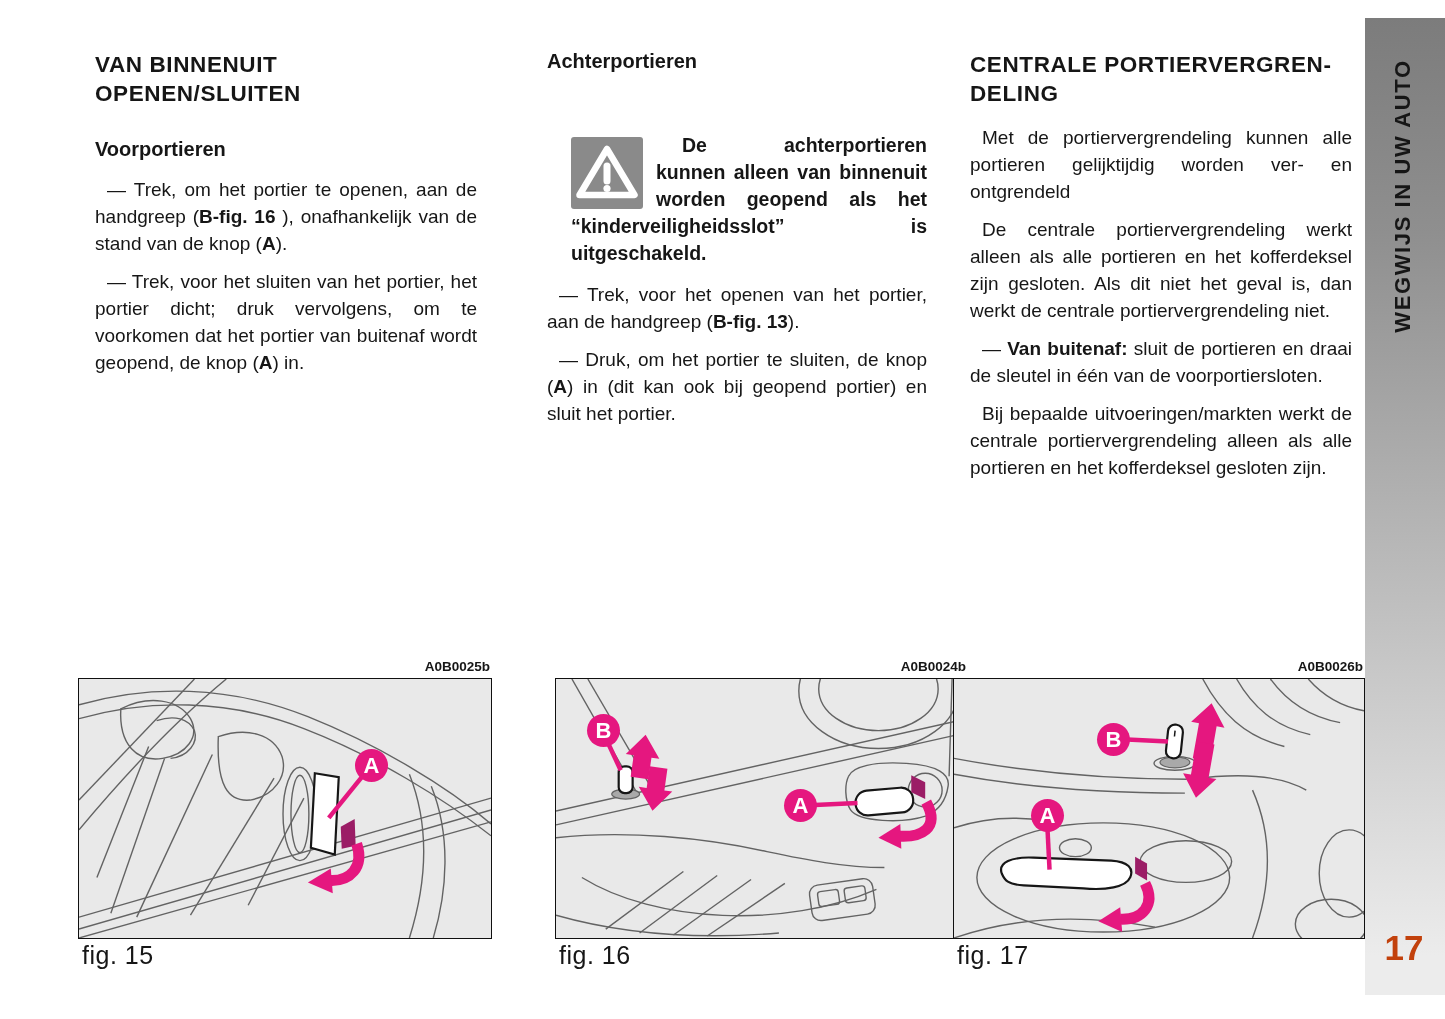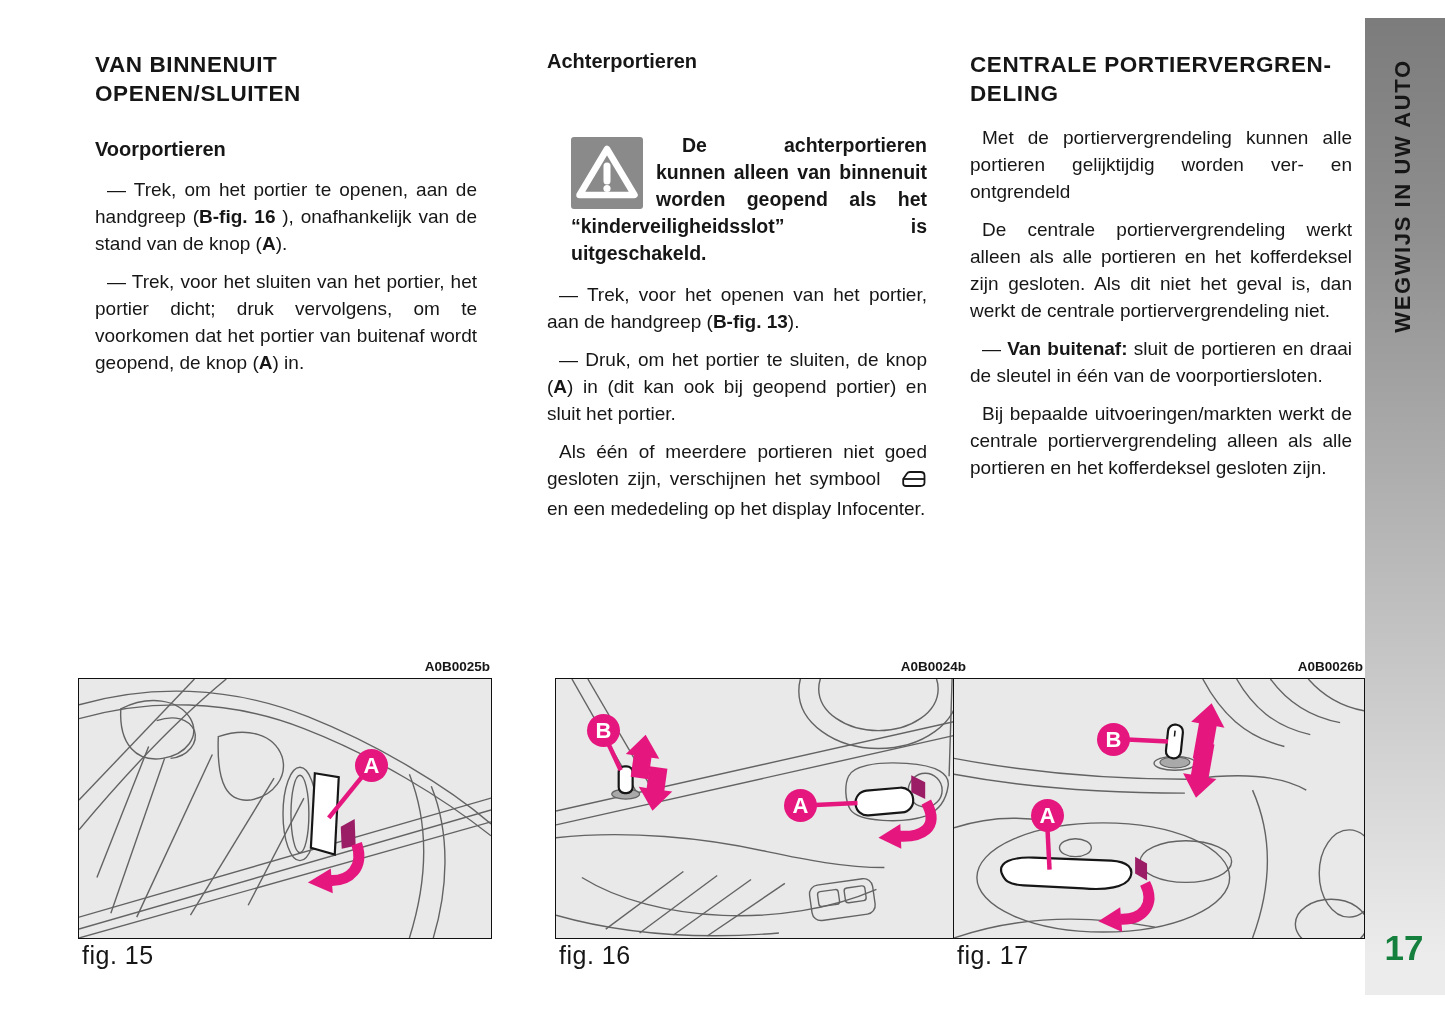--- a/index.html
+++ b/index.html
@@ -44,21 +44,21 @@
   .art .accF {fill:var(--accent);}
   .art .darkF{fill:var(--accent-dark);}
   
   .sidebar {position:absolute; left:1365px; top:18px; width:80px; height:977px;
             background:linear-gradient(to bottom, var(--sidebar-top) 0%, #8f8f8f 22%,
                        #b2b2b2 50%, #d2d2d2 75%, var(--sidebar-bottom) 96%);}
   .sidebar-label {position:absolute; width:300px; height:30px; left:-110px; top:163px;
                   transform:rotate(-90deg); font-weight:bold; font-size:22px;
                   letter-spacing:1.6px; text-align:center; white-space:nowrap; color:#161616;}
   .page-number {position:absolute; left:1372px; top:928px; width:64px; text-align:center;
-                font-size:35px; font-weight:bold; color:#15803d;}
+                font-size:35px; font-weight:bold; color:#c2410c;}
 </style>
 </head>
 <body>
 
 <div class="page">
 
   <section class="col col-left">
     <h1 class="heading"><span>VAN BINNENUIT</span><br><span>OPENEN/SLUITEN</span></h1>
     <h2 class="subheading">Voorportieren</h2>
     <p class="body"><span>— Trek, om het portier te openen, aan de handgreep (</span><b>B-fig. 16</b><span> ), onafhankelijk van de stand van de knop (</span><b>A</b><span>).</span></p>
@@ -70,24 +70,20 @@
     <p class="warn-text"><span class="warn-icon">
           <svg width="72" height="72" viewBox="0 0 72 72">
             <rect class="warn-bg" x="0" y="0" width="72" height="72" rx="3"></rect>
             <path d="M36,12 L63.5,58 L8.5,58 Z" fill="none" stroke="#ffffff" stroke-width="6.5" stroke-linejoin="round"></path>
             <line x1="36" y1="29" x2="36" y2="44" stroke="#ffffff" stroke-width="7" stroke-linecap="round"></line>
             <circle cx="36" cy="51.5" r="3.6" fill="#ffffff"></circle>
           </svg>
         </span><span>De achterportieren kunnen alleen van binnenuit worden geopend als het “kinderveiligheidsslot” is uitgeschakeld.</span></p>
     <p class="body"><span>— Trek, voor het openen van het portier, aan de handgreep (</span><b>B-fig. 13</b><span>).</span></p>
     <p class="body"><span>— Druk, om het portier te sluiten, de knop (</span><b>A</b><span>) in (dit kan ook bij geopend portier) en sluit het portier.</span></p>
-    <p class="body"><span>Als één of meerdere portieren niet goed gesloten zijn, verschijnen het symbool</span> <span class="door-icon"><svg width="26" height="18" viewBox="0 0 26 18">
-            <path d="M2.2,9 L6,3.4 Q7,2 9,2 L19.5,2 Q23.5,2 23.5,5.5 L23.5,12.5 Q23.5,16 19.5,16 L5,16 Q2.2,16 2.2,13.5 Z" fill="none" stroke="#161616" stroke-width="1.8"></path>
-            <line x1="2.2" y1="9" x2="23.5" y2="9" stroke="#161616" stroke-width="1.8"></line>
-          </svg></span> <span>en een mededeling op het display Infocenter.</span></p>
   </section>
 
   <section class="col col-right">
     <h1 class="heading"><span>CENTRALE PORTIERVERGREN-</span><br><span>DELING</span></h1>
     <p class="body">Met de portiervergrendeling kunnen alle portieren gelijktijdig worden ver- en ontgrendeld</p>
     <p class="body">De centrale portiervergrendeling werkt alleen als alle portieren en het kofferdeksel zijn gesloten. Als dit niet het geval is, dan werkt de centrale portiervergrendeling niet.</p>
     <p class="body"><span>— </span><b>Van buitenaf:</b><span> sluit de portieren en draai de sleutel in één van de voorportiersloten.</span></p>
     <p class="body">Bij bepaalde uitvoeringen/markten werkt de centrale portiervergrendeling alleen als alle portieren en het kofferdeksel gesloten zijn.</p>
   </section>
 

